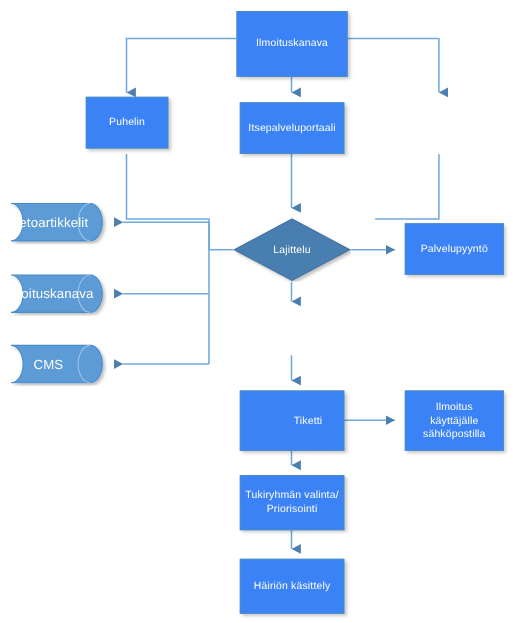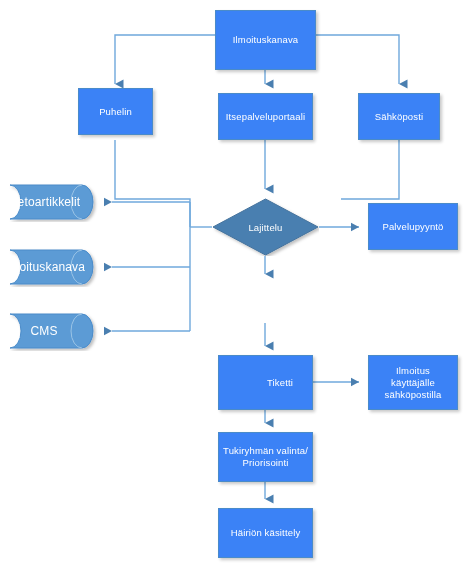--- a/index.html
+++ b/index.html
@@ -145,23 +145,20 @@
   </div>
 
   <div class="node box" style="left:78px; top:88px; width:75px; height:47px;">
     <span class="label">Puhelin</span>
   </div>
 
   <div class="node box" style="left:218px; top:93px; width:95px; height:47px;">
     <span class="label">Itsepalveluportaali</span>
   </div>
 
-  <div class="node box" style="left:358px; top:93px; width:82px; height:47px;">
-    <span class="label">Sähköposti</span>
-  </div>
 
   <div class="node box" style="left:368px; top:203px; width:90px; height:47px;justify-content:center;">
     <span class="label">Palvelupyyntö</span>
   </div>
 
 
   <div class="node box" style="left:218px; top:355px; width:95px; height:55px;padding-left:29px;">
     <span class="label">Tiketti</span>
   </div>
 

